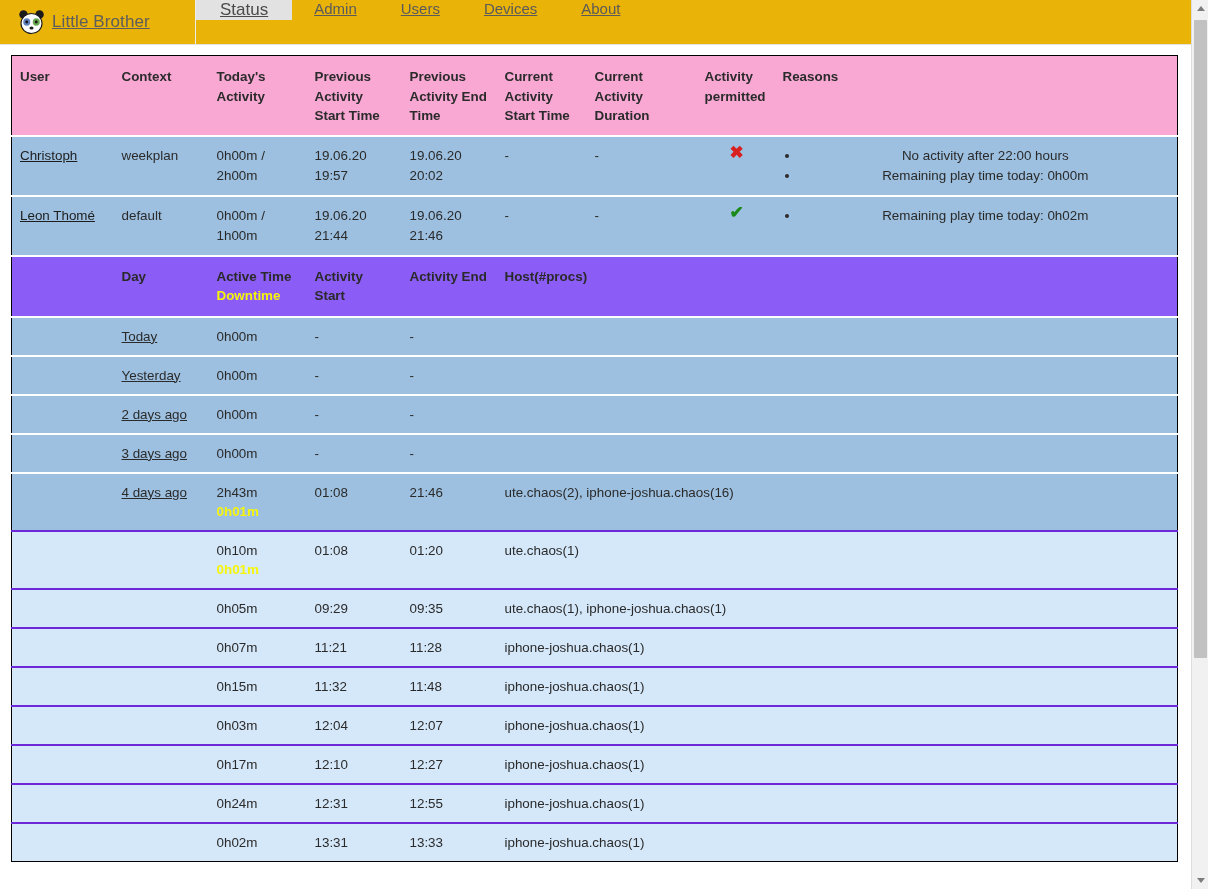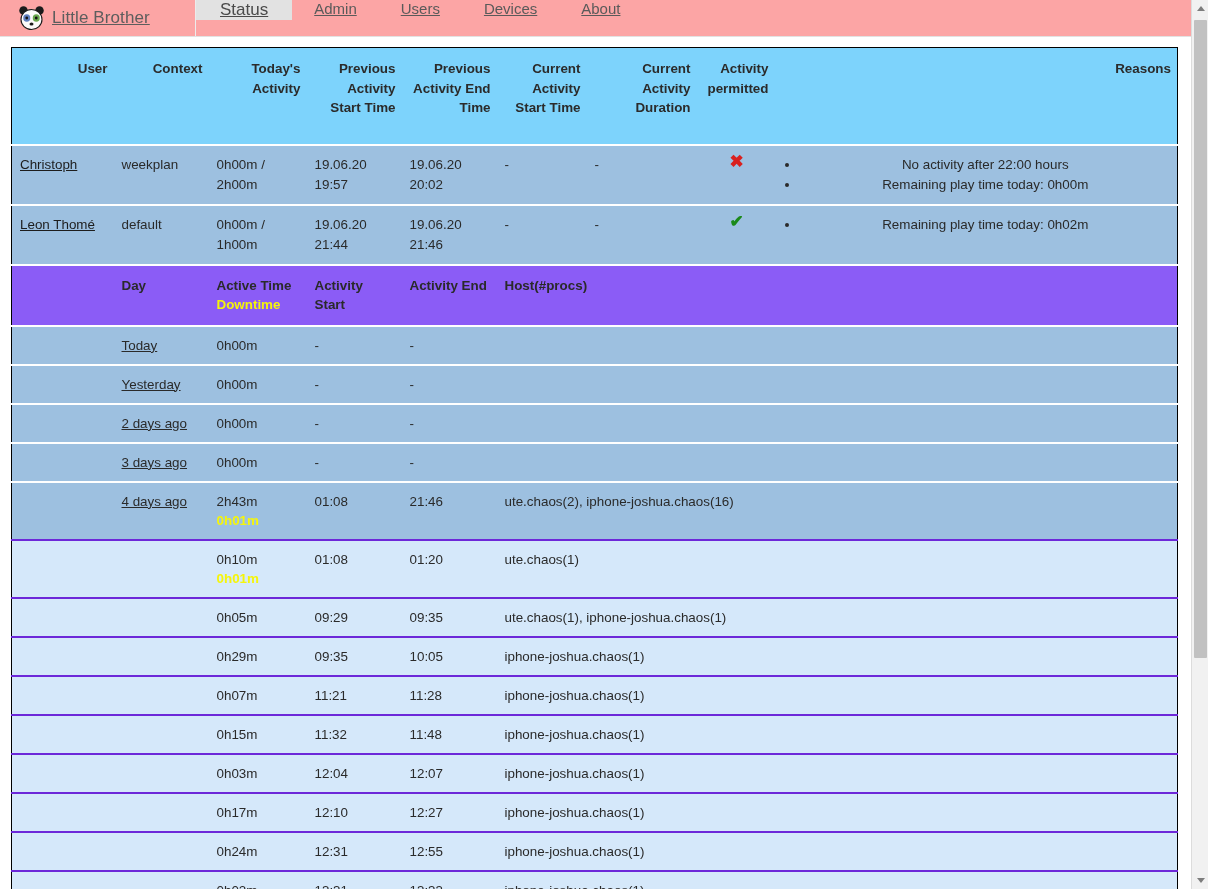--- a/index.html
+++ b/index.html
@@ -20,23 +20,23 @@
     position: absolute;
     left: 0; top: 0;
     width: 1191px;
     height: 889px;
     overflow: hidden;
     background: #ffffff;
   }
 
   
   #navbar {
-    height: 37px;
+    height: 45px;
     border-bottom: 1px solid #e2e2e2;
-    background: #fca5a5;
+    background: #eab308;
     display: flex;
     align-items: stretch;
     box-sizing: border-box;
   }
   .brand-box {
     width: 196px;
     display: flex;
     align-items: center;
     padding-left: 18px;
     box-sizing: border-box;
@@ -100,27 +100,27 @@
   col.c-context  { width: 95px;  }
   col.c-today    { width: 98px;  }
   col.c-prevs    { width: 95px;  }
   col.c-preve    { width: 95px;  }
   col.c-curs     { width: 90px;  }
   col.c-curd     { width: 110px; }
   col.c-perm     { width: 78px;  }
   col.c-reasons  { width: 403px; }
 
   tr.hdr-main > th {
-    background: #7dd3fc;
+    background: #f9a8d4;
     font-weight: bold;
-    text-align: right;
+    text-align: left;
     color: #2b2b2b;
     line-height: 19.5px;
     padding-top: 11px;
-    padding-bottom: 26px;
+    padding-bottom: 9px;
     height: 72px;
   }
   tr.user-row > td {
     background: #9dc0e0;
     line-height: 20px;
     border-top: 2px solid #ffffff;
   }
   tr.user-row td.perm {
     text-align: center;
     padding-top: 6px;
@@ -375,28 +375,20 @@
             <td></td>
             <td></td>
             <td><span>0h05m</span></td>
             <td>09:29</td>
             <td>09:35</td>
             <td colspan="4">ute.chaos(1), iphone-joshua.chaos(1)</td>
           </tr>
           <tr class="detail-row">
             <td></td>
             <td></td>
-            <td><span>0h29m</span></td>
-            <td>09:35</td>
-            <td>10:05</td>
-            <td colspan="4">iphone-joshua.chaos(1)</td>
-          </tr>
-          <tr class="detail-row">
-            <td></td>
-            <td></td>
             <td><span>0h07m</span></td>
             <td>11:21</td>
             <td>11:28</td>
             <td colspan="4">iphone-joshua.chaos(1)</td>
           </tr>
           <tr class="detail-row">
             <td></td>
             <td></td>
             <td><span>0h15m</span></td>
             <td>11:32</td>

